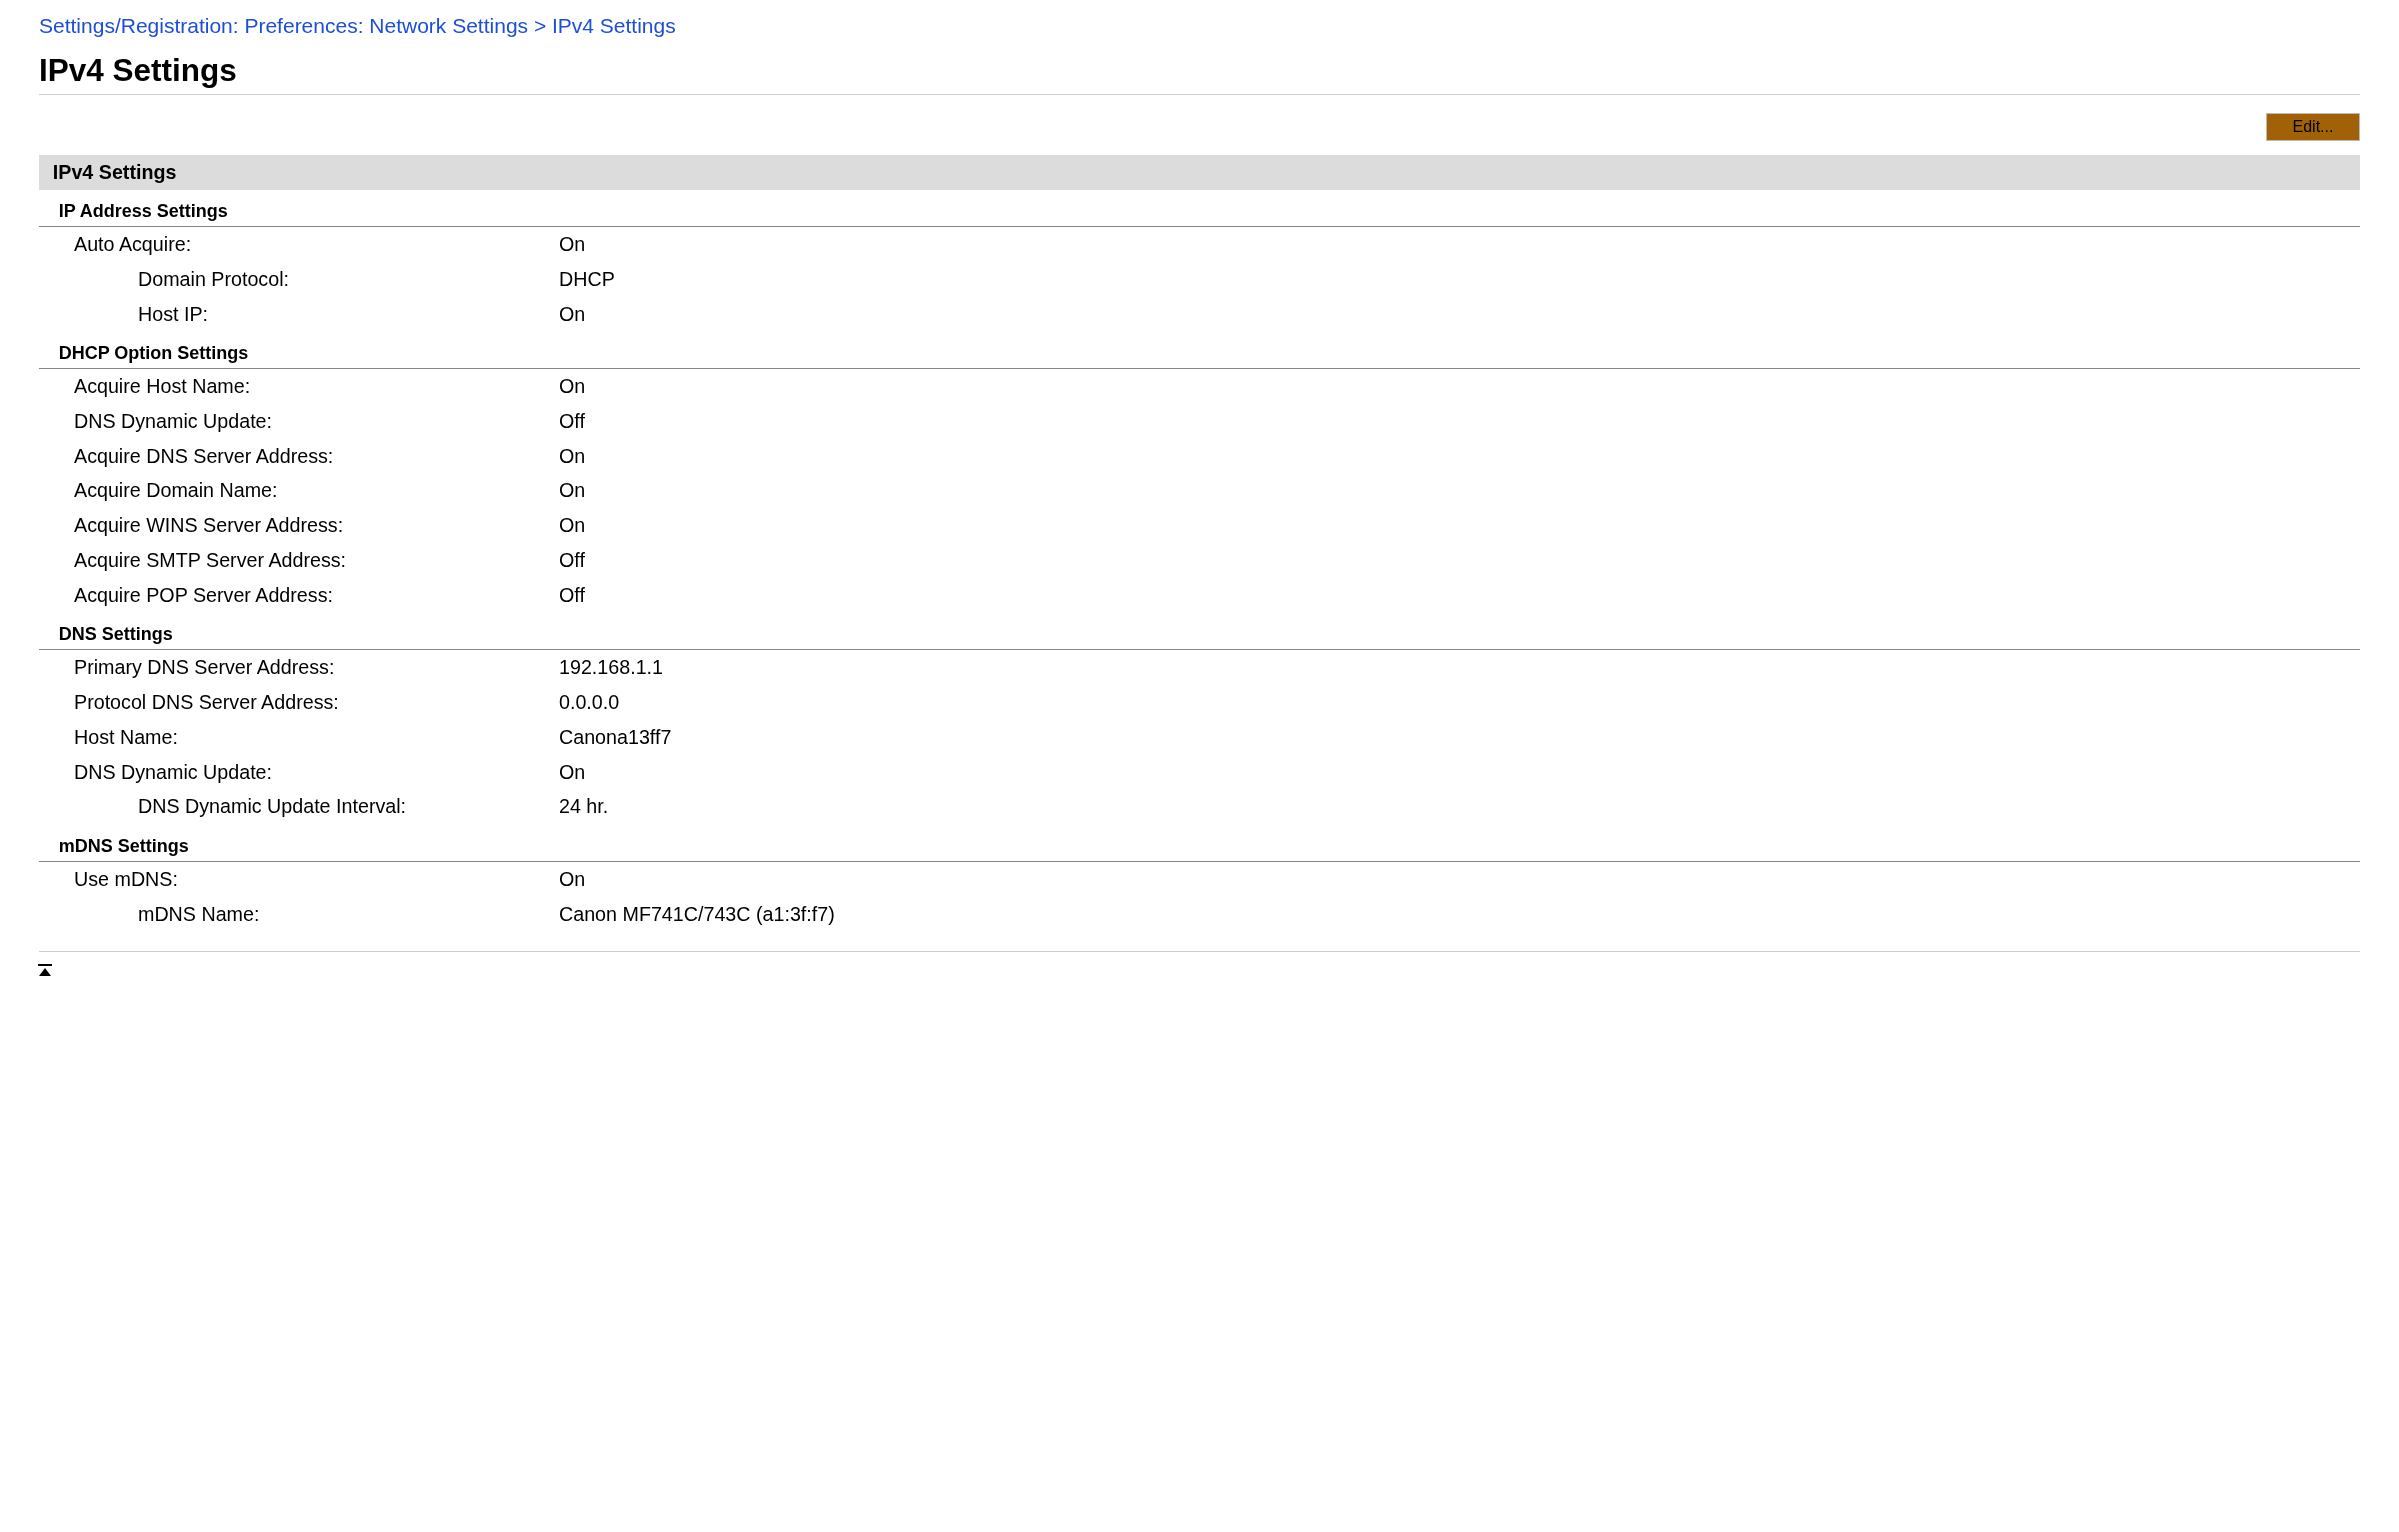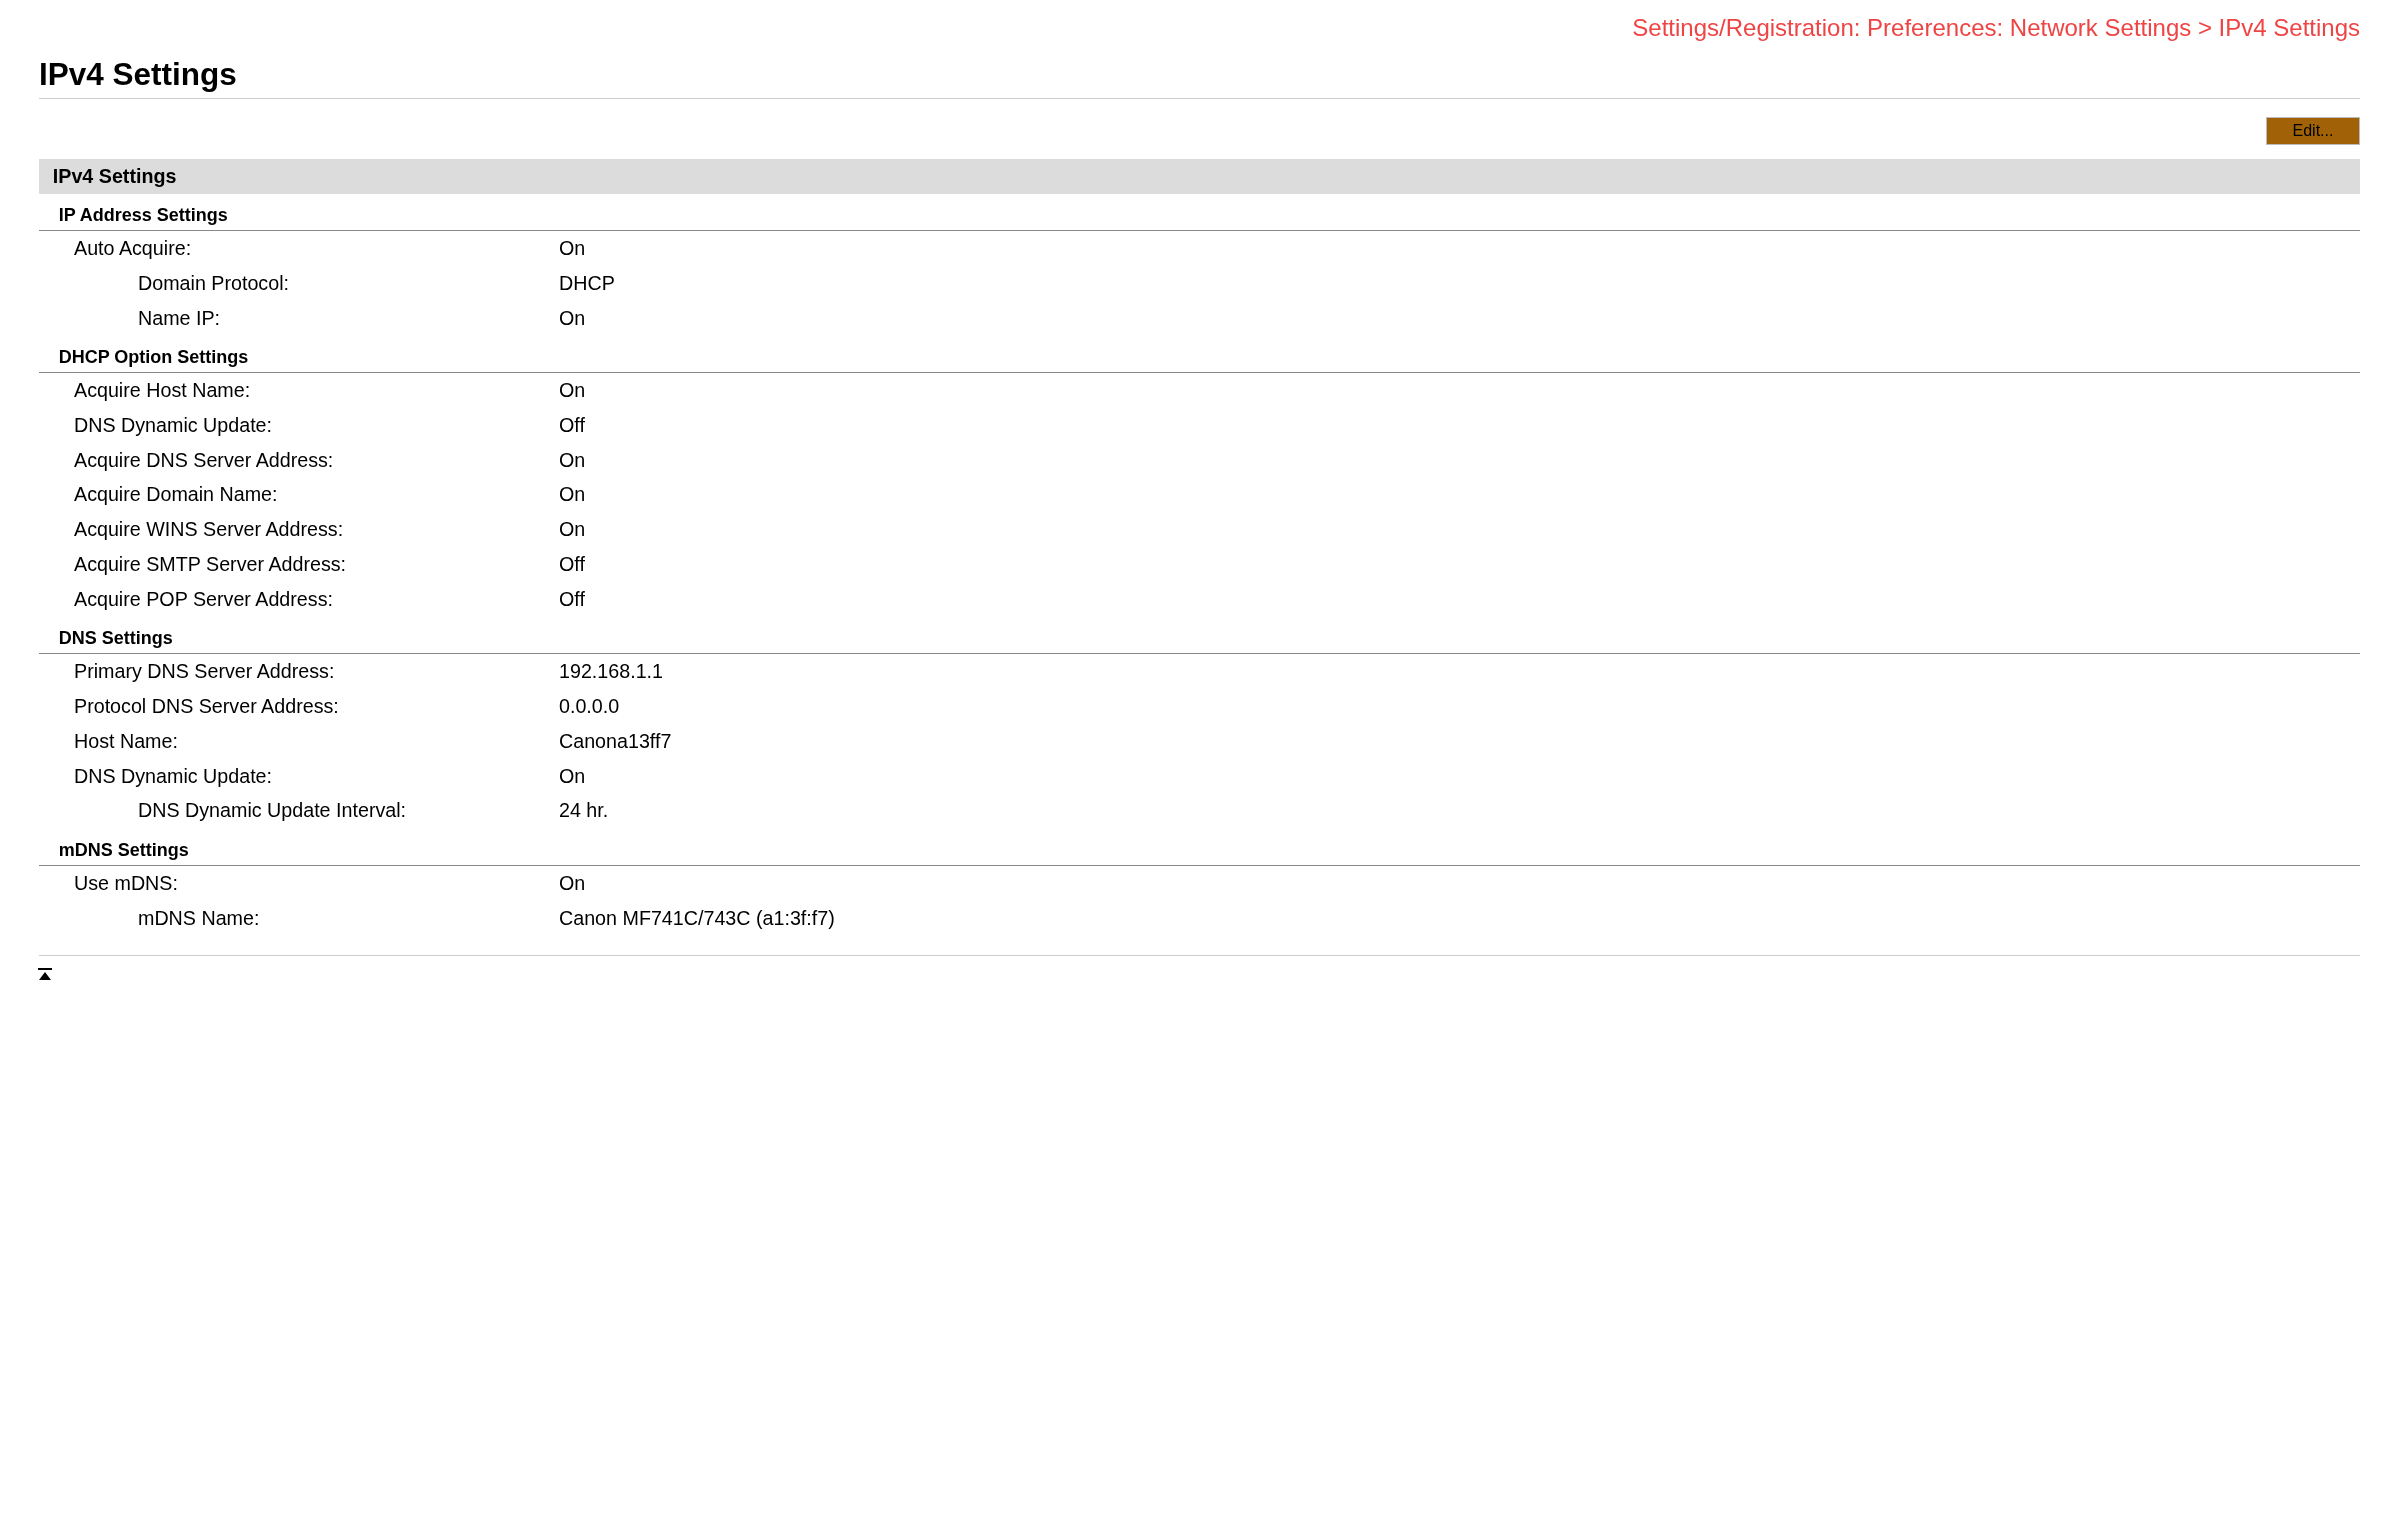--- a/index.html
+++ b/index.html
@@ -8,24 +8,23 @@
     padding: 0;
     font-family: Tahoma, Verdana, Arial, sans-serif;
     font-size: 19.7px;
     color: #000;
     background: #fff;
   }
   .page {
     padding: 9.9px 39px 39px 39px;
   }
   .breadcrumb {
-    color: #ef4444;
-    font-size: 24px;
+    color: #1d4ed8;
+    font-size: 21px;
     padding: 3.9px 0 7.9px 0;
-    text-align: right;
   }
   .page-title {
     font-size: 31.5px;
     font-weight: bold;
     margin: 5.9px 0 3.9px 0;
     border-bottom: 1px solid #ccc;
     padding-bottom: 5.9px;
   }
   .toolbar {
     display: flex;
@@ -114,21 +113,21 @@
     <div class="section-title">IP Address Settings</div>
     <div class="row">
       <div class="label">Auto Acquire:</div>
       <div class="value">On</div>
     </div>
     <div class="row">
       <div class="label indent">Domain Protocol:</div>
       <div class="value">DHCP</div>
     </div>
     <div class="row">
-      <div class="label indent">Name IP:</div>
+      <div class="label indent">Host IP:</div>
       <div class="value">On</div>
     </div>
   </div>
 
   <div class="section">
     <div class="section-title">DHCP Option Settings</div>
     <div class="row">
       <div class="label">Acquire Host Name:</div>
       <div class="value">On</div>
     </div>

